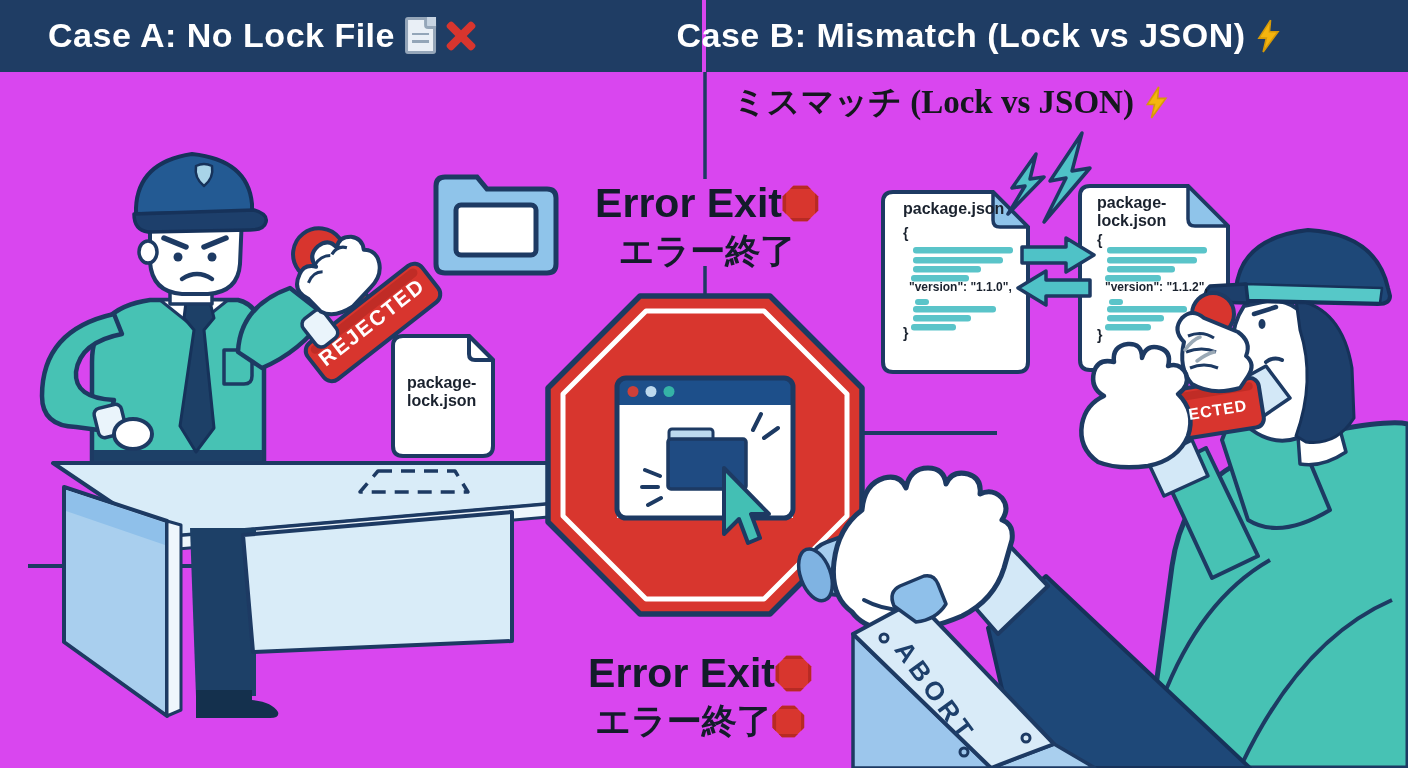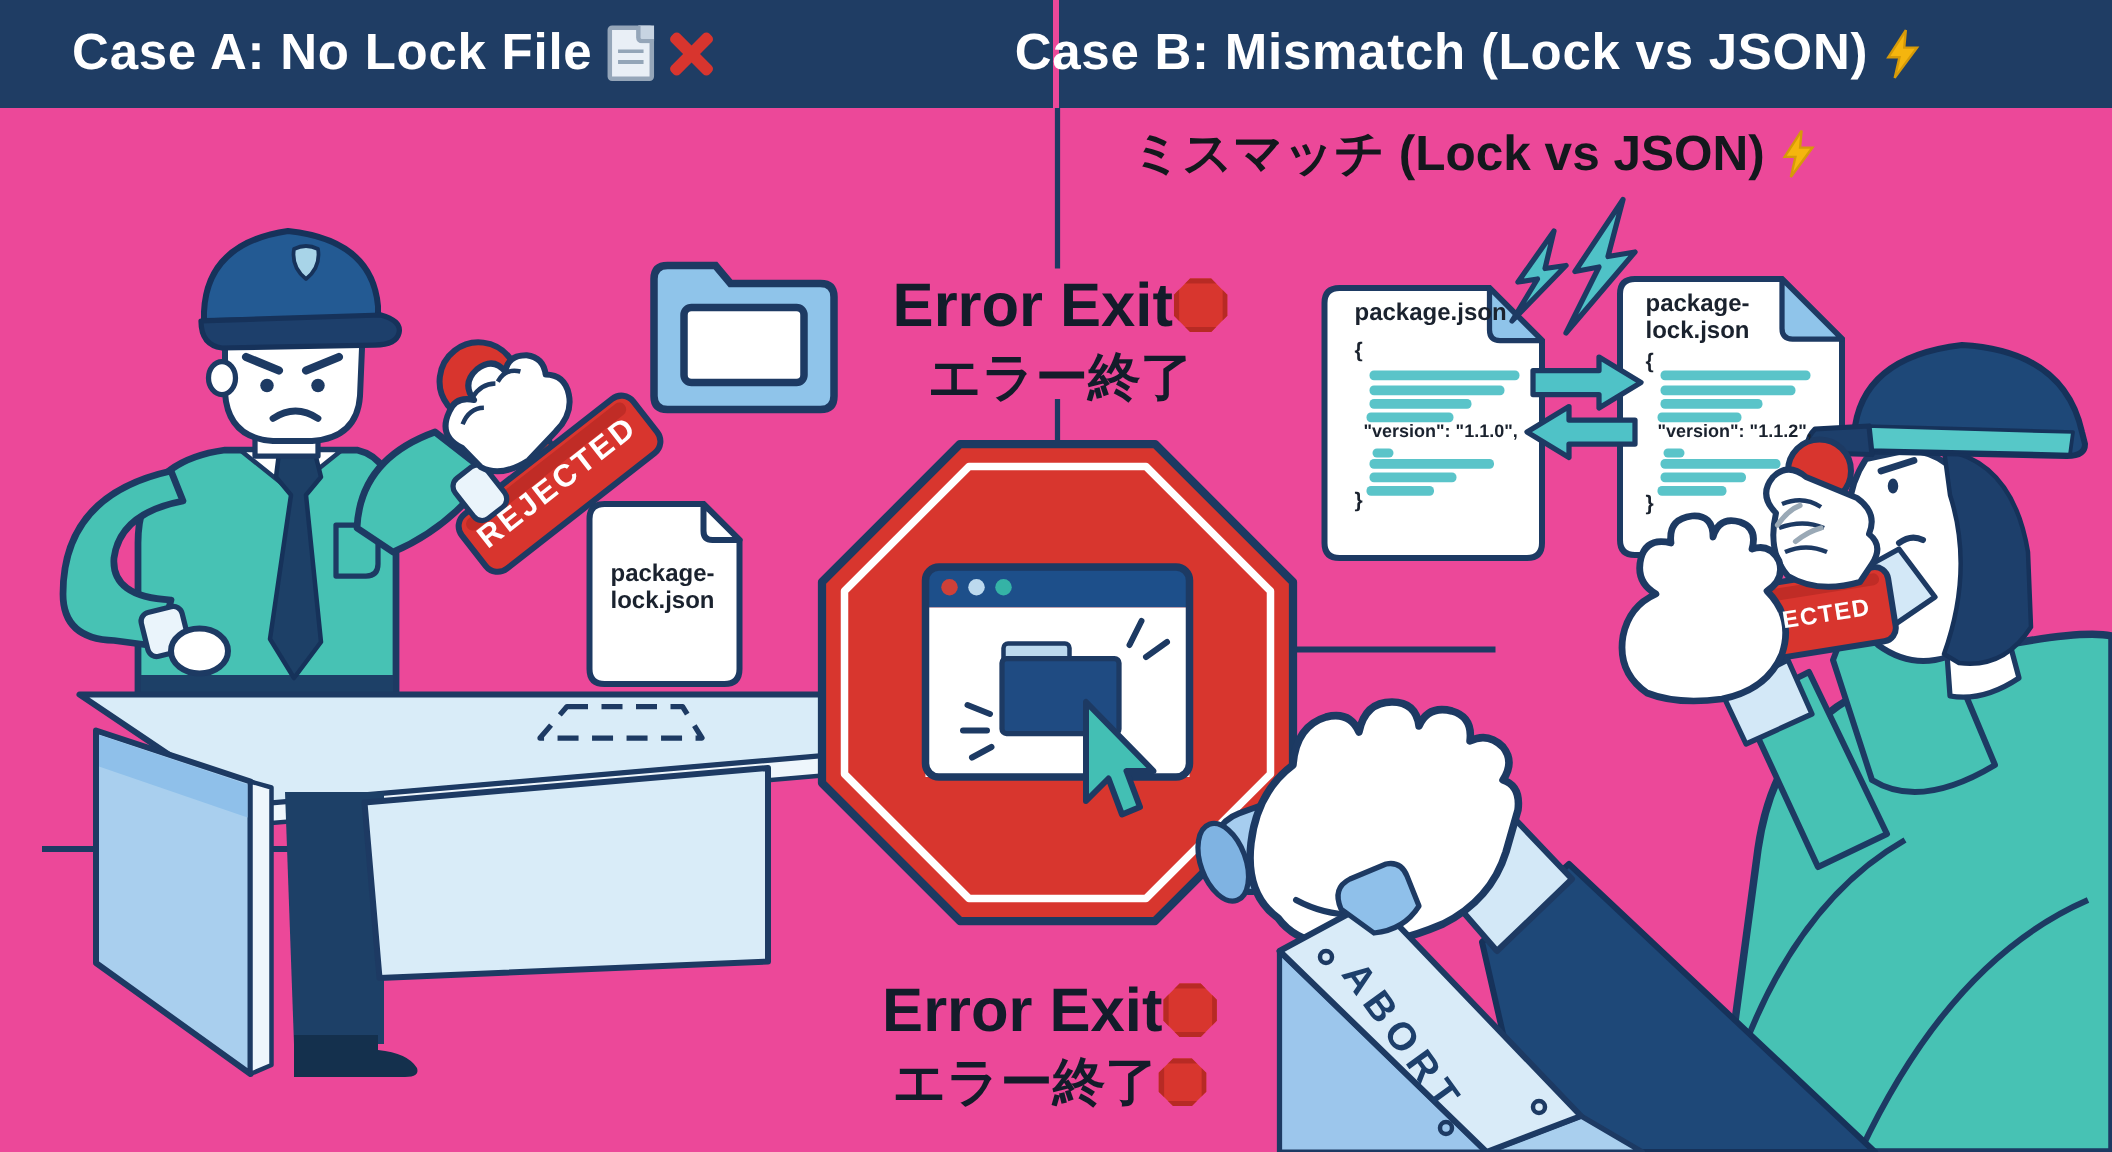--- a/index.html
+++ b/index.html
@@ -1,16 +1,16 @@
 <!DOCTYPE html>
 <html><head>
 <meta charset="utf-8">
 <style>
   html,body{margin:0;padding:0;background:#fff;}
-  .canvas{position:relative;width:1408px;height:768px;background:#ec4899;overflow:hidden;
+  .canvas{position:relative;width:1408px;height:768px;background:#d946ef;overflow:hidden;
           font-family:"Liberation Sans","DejaVu Sans",sans-serif;}
   
   .hdr{position:absolute;top:0;height:72px;background:#1F3D64;}
   .hdr-title{position:absolute;top:16px;display:flex;align-items:center;gap:10px;
              transform:translateX(-50%);white-space:nowrap;color:#fff;font-weight:bold;
              font-size:34px;letter-spacing:.5px;}
   .subtitle{position:absolute;top:80px;display:flex;align-items:center;gap:10px;
             transform:translateX(-50%);white-space:nowrap;color:#14181d;font-weight:bold;
             font-size:33px;}
   
@@ -56,21 +56,21 @@
     <span class="icon-doc"></span>
     <span class="icon-x"></span>
   </div>
   <div class="hdr-title" style="left:979px;">
     <span>Case B: Mismatch (Lock vs JSON)</span>
     <svg class="bolt-svg" width="26" height="34" viewBox="0 0 24 32">
         <path d="M14 1 L3 18 L10 18 L7 31 L21 12 L13 12 Z" fill="#F5B50E" stroke="#D69A08" stroke-width="1.5"></path>
       </svg>
   </div>
 
-  <div class="subtitle" style="left:983px;">
+  <div class="subtitle" style="left:951px;font-family:Liberation Serif, serif;">
     <span>ミスマッチ (Lock vs JSON)</span>
     <svg class="bolt-svg" width="25" height="33" viewBox="0 0 24 32">
         <path d="M14 1 L3 18 L10 18 L7 31 L21 12 L13 12 Z" fill="#F5B50E" stroke="#D69A08" stroke-width="1.5"></path>
       </svg>
   </div>
 
   <svg class="art" width="1408" height="768" viewBox="0 0 1408 768">
 
     <g stroke="#1D3A63">
       <line x1="28" y1="566" x2="240" y2="566" stroke-width="4"></line>

